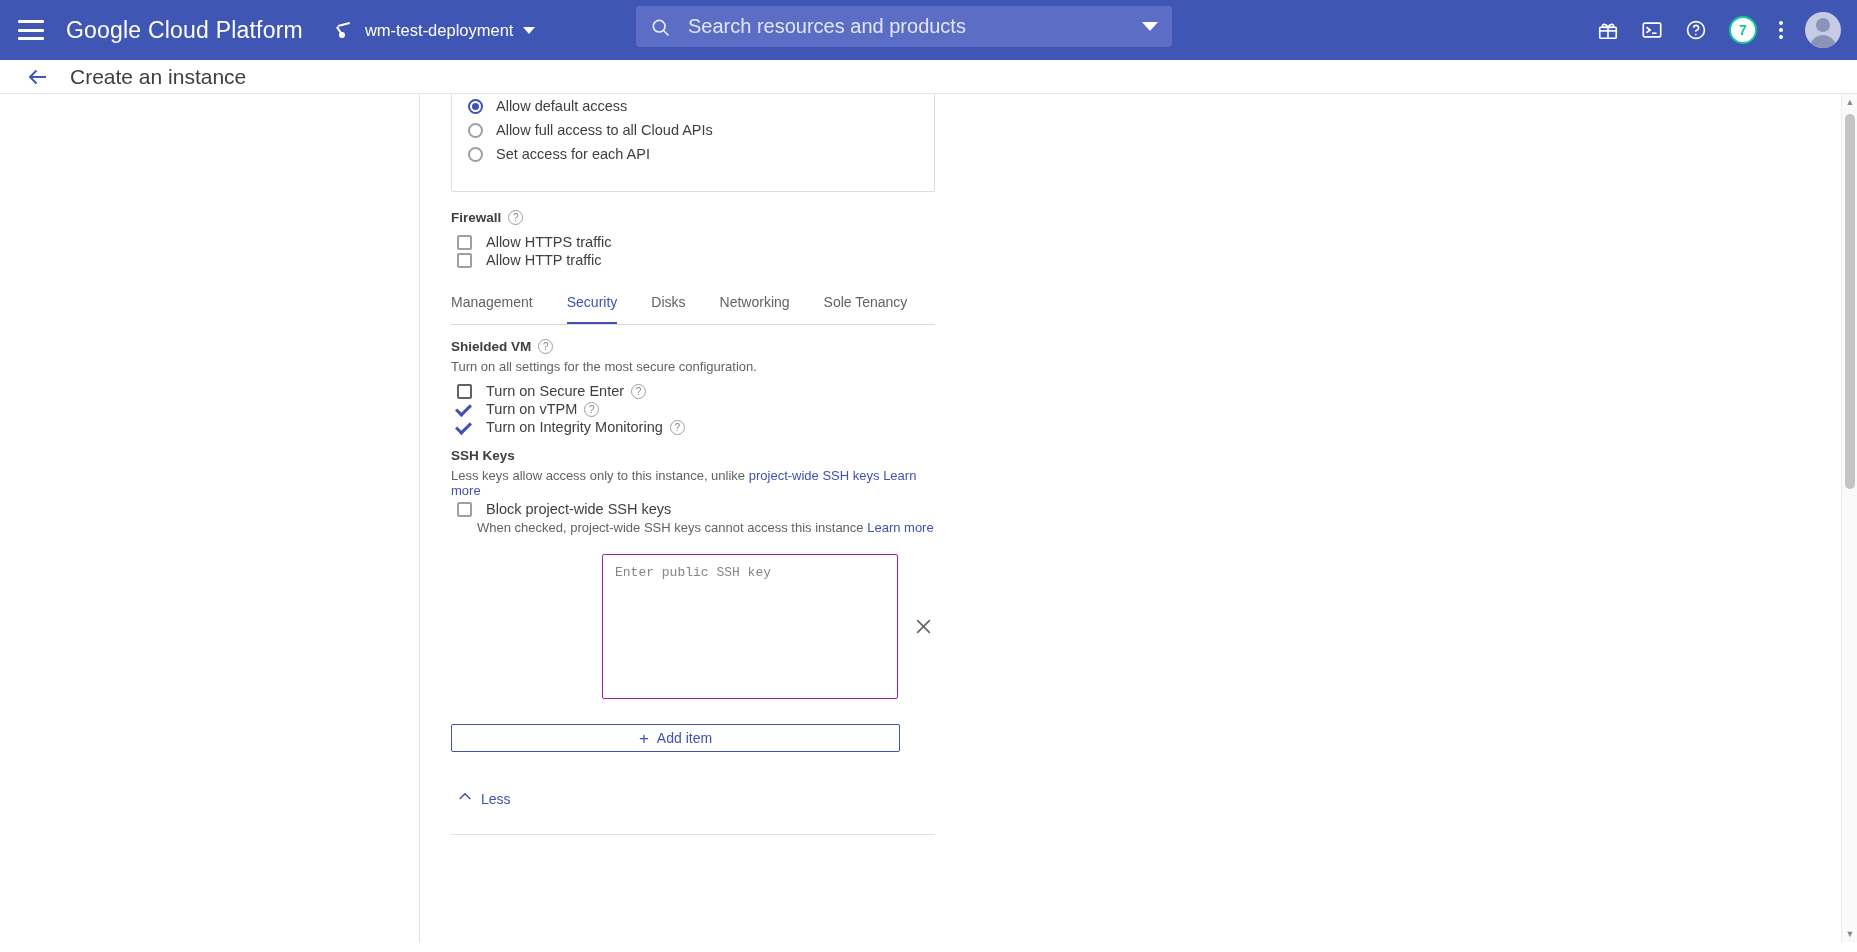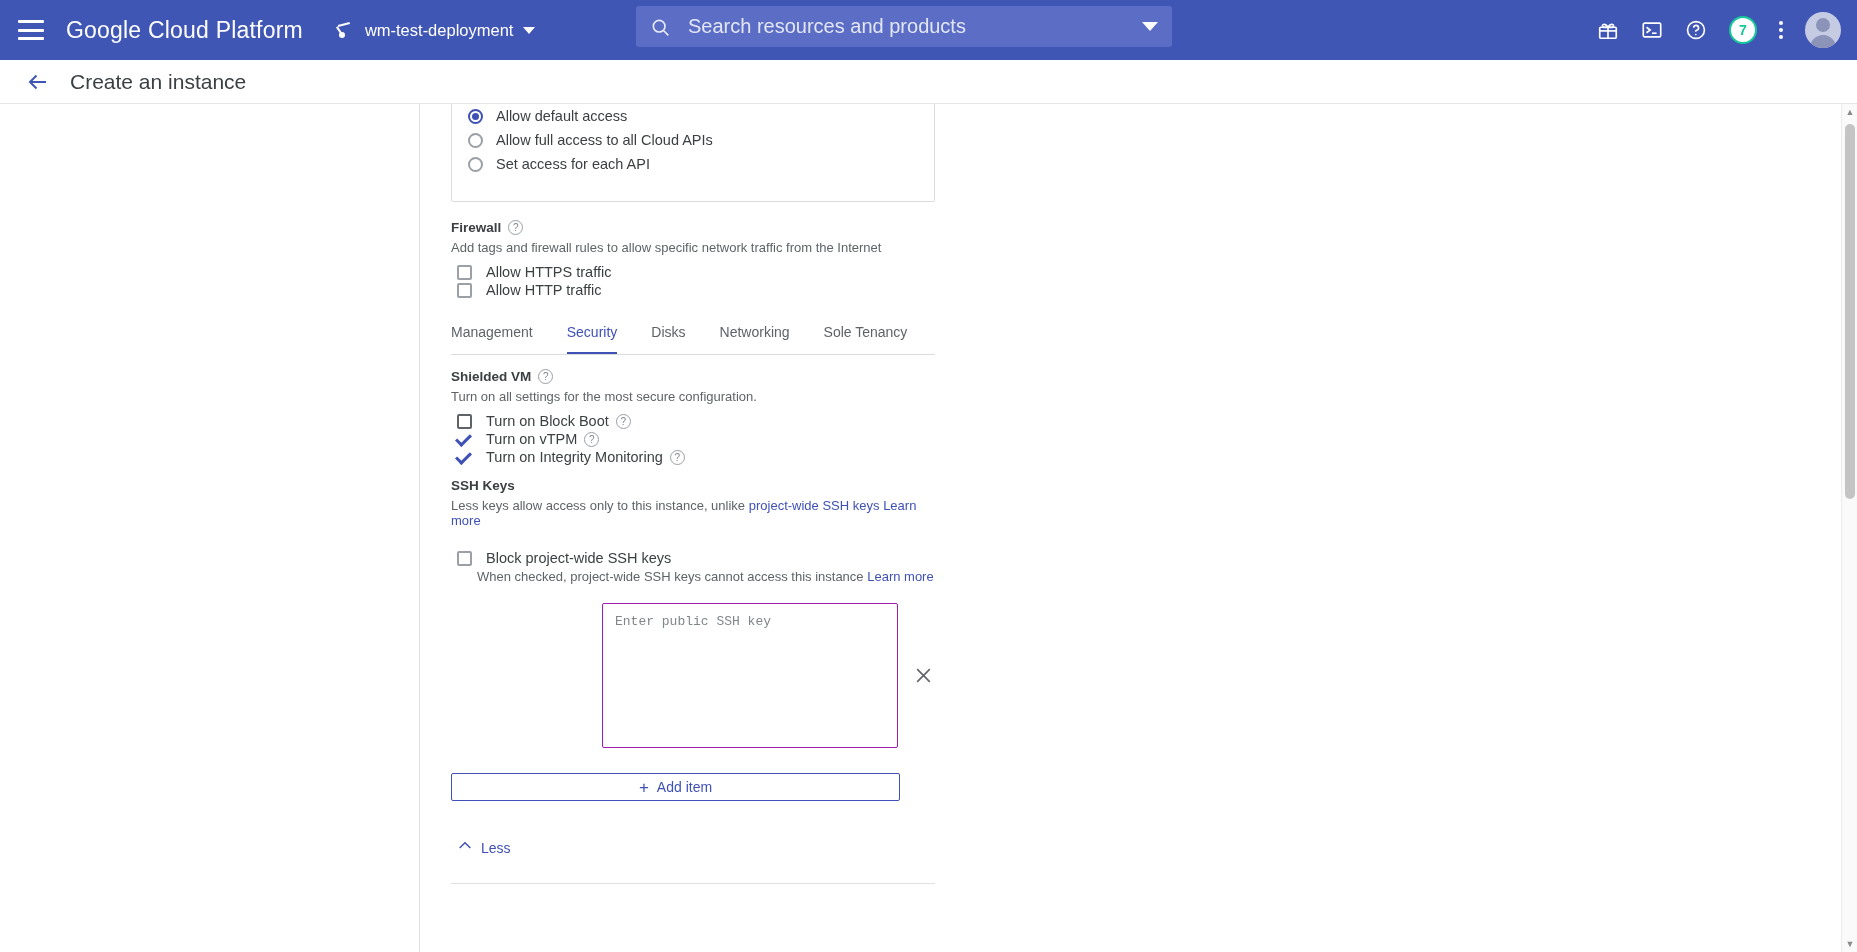--- a/index.html
+++ b/index.html
@@ -97,21 +97,21 @@
     content:""; position:absolute; width:14px;height:14px;border-radius:50%;
     background:#8c93b8; left:11px; top:6px;
   }
   .avatar::after{
     content:""; position:absolute; width:26px;height:14px;border-radius:13px 13px 0 0;
     background:#8c93b8; left:5px; top:23px;
   }
 
   
   .subheader {
-    height: 44px; background:#fff;
+    height: 34px; background:#fff;
     display:flex; align-items:center;
     padding: 0 26px;
     border-bottom: 1px solid #e4e6e9;
   }
   .back-arrow { color:#4056b4; margin-right: 20px; cursor:pointer; display:flex; }
   .page-title { font-size: 21px; color:#3c4043; }
 
   
   .content {
     position: relative;
@@ -324,21 +324,20 @@
           </div>
         </div>
       </div>
     </div>
 
     <div style="margin-top:11px;">
       <div style="display:flex; align-items:center;">
         <span class="section-label">Firewall</span>
         <span class="help-icon">?</span>
       </div>
-      <div class="helper" style="margin-top:5px;">Add tags and firewall rules to allow specific network traffic from the Internet</div>
       <div style="margin-top:9px; padding-left:6px;">
         <div class="cbrow">
           <span class="cb"></span>
           <span class="cblabel">Allow HTTPS traffic</span>
         </div>
         <div class="cbrow">
           <span class="cb"></span>
           <span class="cblabel">Allow HTTP traffic</span>
         </div>
       </div>
@@ -355,21 +354,21 @@
     <div style="margin-top:14px;">
       <div style="display:flex; align-items:center;">
         <span class="section-label">Shielded VM</span>
         <span class="help-icon">?</span>
       </div>
       <div class="helper" style="margin-top:5px;">Turn on all settings for the most secure configuration.</div>
 
       <div style="margin-top:9px; padding-left:6px;">
         <div class="cbrow">
           <span class="cb flat"></span>
-          <span class="cblabel">Turn on Block Boot</span>
+          <span class="cblabel">Turn on Secure Enter</span>
           <span class="help-icon">?</span>
         </div>
         <div class="cbrow">
           <span class="cb flat checked"></span>
           <span class="cblabel">Turn on vTPM</span>
           <span class="help-icon">?</span>
         </div>
         <div class="cbrow">
           <span class="cb flat checked"></span>
           <span class="cblabel">Turn on Integrity Monitoring</span>
@@ -379,21 +378,21 @@
     </div>
 
     <div style="margin-top:13px;">
       <div class="section-label">SSH Keys</div>
       <div class="helper" style="margin-top:5px;">
         <span>Less keys allow access only to this instance, unlike</span>
         <a class="link">project-wide SSH keys</a>
         <a class="link">Learn more</a>
       </div>
 
-      <div class="cbrow" style="margin-top:22px; padding-left:6px;">
+      <div class="cbrow" style="margin-top:3px; padding-left:6px;">
         <span class="cb"></span>
         <span class="cblabel">Block project-wide SSH keys</span>
       </div>
       <div class="helper" style="margin-left:26px; margin-top:3px;">
         <span>When checked, project-wide SSH keys cannot access this instance</span>
         <a class="link">Learn more</a>
       </div>
 
       <div style="position:relative; height:160px; margin-top:19px;">
         <textarea class="ssh-textarea" placeholder="Enter public SSH key" style=""></textarea>

